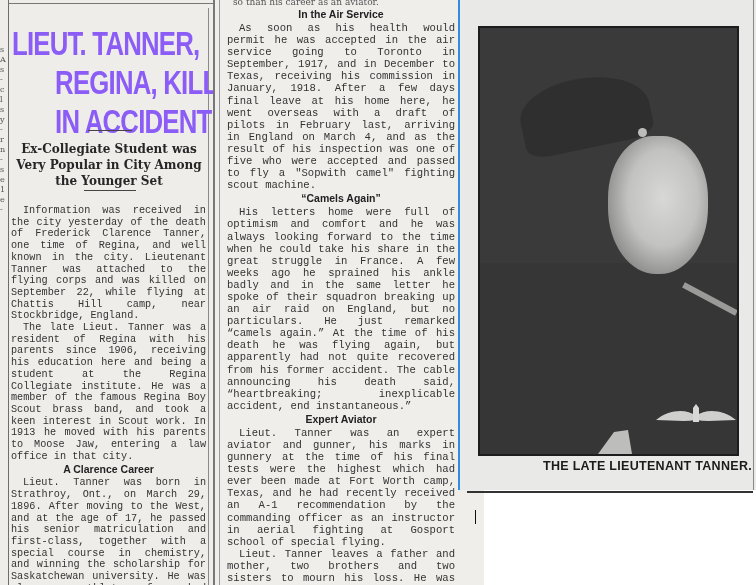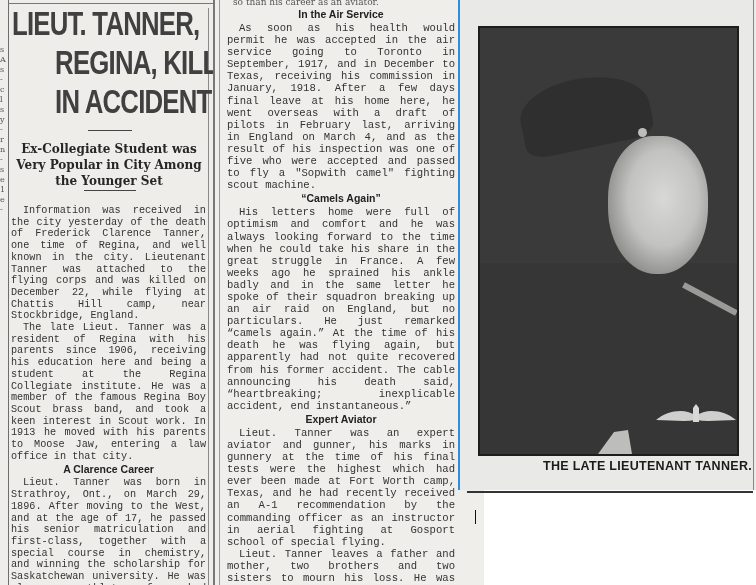--- a/index.html
+++ b/index.html
@@ -2,21 +2,21 @@
 <html><head>
 <meta charset="utf-8">
 <style>
   html,body{margin:0;padding:0;}
   body{width:756px;height:585px;background:#ffffff;position:relative;overflow:hidden;font-family:"DejaVu Serif",serif;color:#2b2b2b;}
   #col1{position:absolute;left:0;top:0;width:213px;height:585px;background:#eeedea;}
   #col1 .edge{position:absolute;left:0;top:0;width:8px;height:585px;border-right:1px solid #6d6d6d;}
   #col1 .edge-glyphs{position:absolute;left:0;top:45px;width:8px;font-size:8px;line-height:10px;color:#555;overflow:hidden;height:300px;white-space:pre;}
   #col1 .topline{position:absolute;left:8px;top:3px;width:205px;border-top:1px solid #777;}
   #col1 .rightline{position:absolute;left:208px;top:8px;height:577px;border-left:1px solid #8a8a8a;}
-  .headline{position:absolute;left:12px;top:4px;width:196px;font-family:"Liberation Sans",sans-serif;font-weight:bold;font-stretch:condensed;color:#404040;text-align:right;}
+  .headline{position:absolute;left:12px;top:24px;width:196px;font-family:"Liberation Sans",sans-serif;font-weight:bold;font-stretch:condensed;color:#8b5cf6;text-align:right;}
   .headline div{font-size:33px;line-height:39px;letter-spacing:-1px;transform:scaleX(0.78);transform-origin:right center;white-space:nowrap;}
   .headline div:first-child{transform-origin:left center;text-align:left;}
   .hl-rule{position:absolute;left:88px;top:130px;width:44px;border-top:1px solid #444;}
   .subhead{position:absolute;left:10px;top:141px;width:198px;text-align:center;font-weight:bold;font-size:12px;line-height:16px;color:#262626;}
   .sub-rule{position:absolute;left:84px;top:190px;width:52px;border-top:1px solid #444;}
   .body-text{position:absolute;font-size:10.2px;line-height:11.7px;text-align:justify;color:#333;}
   .body-text p{margin:0;text-indent:12px;font-family:Liberation Mono, monospace;}
   .section-head{font-family:"Liberation Sans",sans-serif;font-weight:bold;text-align:center;font-size:10.5px;line-height:13px;color:#222;margin:1px 0;}
   #col2{position:absolute;left:213px;top:0;width:244px;height:585px;background:#efeeeb;padding-left:27px;}
   #col2 .leftline{position:absolute;left:0;top:0;height:585px;border-left:2px solid #777;}
@@ -65,21 +65,21 @@
   <div class="headline">
     <div>LIEUT. TANNER,</div>
     <div>REGINA, KILLED</div>
     <div>IN ACCIDENT</div>
   </div>
   <div class="hl-rule"></div>
   <div class="subhead">Ex-Collegiate Student was Very Popular in City Among the Younger Set</div>
   <div class="sub-rule"></div>
 
   <div class="body-text" style="left:11px;top:205px;width:195px;">
-    <p>Information was received in the city yesterday of the death of Frederick Clarence Tanner, one time of Regina, and well known in the city. Lieutenant Tanner was attached to the flying corps and was killed on December 22, while flying at Chattis Hill camp, near Stockbridge, England.</p>
+    <p>Information was received in the city yesterday of the death of Frederick Clarence Tanner, one time of Regina, and well known in the city. Lieutenant Tanner was attached to the flying corps and was killed on September 22, while flying at Chattis Hill camp, near Stockbridge, England.</p>
     <p>The late Lieut. Tanner was a resident of Regina with his parents since 1906, receiving his education here and being a student at the Regina Collegiate institute. He was a member of the famous Regina Boy Scout brass band, and took a keen interest in Scout work. In 1913 he moved with his parents to Moose Jaw, entering a law office in that city.</p>
     <div class="section-head">A Clarence Career</div>
     <p>Lieut. Tanner was born in Strathroy, Ont., on March 29, 1896. After moving to the West, and at the age of 17, he passed his senior matriculation and first-class, together with a special course in chemistry, and winning the scholarship for Saskatchewan university. He was also an athlete of marked ability. In 1916 he passed his second year legal examination and in the spring of 1917 he passed his final law examinations and had he lived he would have been admitted to the bar this year. His career as a law student has been most brilliant, but not more so than his career as an aviator.</p>
 
   </div>
 </div>
 
 <div id="col2">
   <div class="leftline"></div>
   <div class="leftline2"></div>

